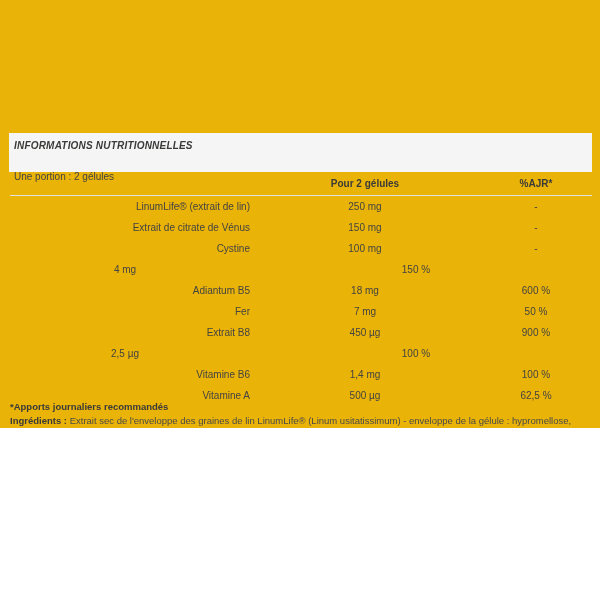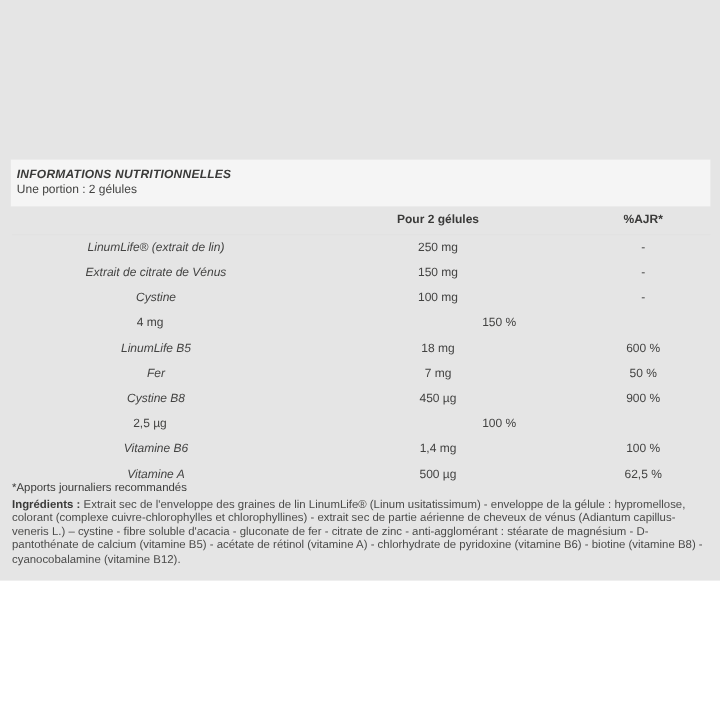--- a/index.html
+++ b/index.html
@@ -1,20 +1,20 @@
 <!DOCTYPE html>
 <html><head>
 <meta charset="utf-8">
 <style>
   html, body { margin: 0; padding: 0; background: #ffffff; }
   .sheet {
     position: relative;
     width: 600px;
-    height: 484px;
-    background: #e5e5e5;
+    height: 428px;
+    background: #eab308;
     font-family: "Liberation Sans", "DejaVu Sans", sans-serif;
     color: #3e3e3d;
     overflow: hidden;
   }
   .band {
     position: absolute;
     left: 9px;
     right: 8px;
     top: 133px;
     height: 39px;
@@ -24,21 +24,21 @@
   }
   .band-title {
     font-size: 10px;
     font-weight: bold;
     font-style: italic;
     letter-spacing: 0.2px;
     color: #3a3a39;
   }
   .band-subtitle {
     font-size: 10px;
-    margin-top: 2px;
+    margin-top: 20px;
     color: #434342;
   }
   .table {
     position: absolute;
     left: 10px;
     right: 8px;
     top: 172px;
   }
   .thead {
     display: flex;
@@ -49,29 +49,29 @@
     border-bottom: 1px solid #e2e2e2;
     color: #3a3a39;
   }
   .trow {
     display: flex;
     align-items: center;
     height: 21px;
     font-size: 10px;
     color: #434342;
   }
-  .c-label  { width: 240px; text-align: center; font-style: italic; }
+  .c-label  { width: 240px; text-align: right; }
   .c-amount { width: 230px; text-align: center; }
   .c-ajr    { flex: 1; text-align: center; }
   .footnote {
     position: absolute;
     left: 10px;
     top: 401px;
     font-size: 9.5px;
-    font-weight: normal;
+    font-weight: bold;
     color: #3a3a39;
   }
   .ingredients {
     position: absolute;
     left: 10px;
     right: 8px;
     top: 415px;
     font-size: 9.5px;
     line-height: 11.4px;
     color: #4a4a49;
@@ -109,31 +109,31 @@
     <div class="trow">
       <div class="c-label">Cystine</div>
       <div class="c-amount">100 mg</div>
       <div class="c-ajr">-</div>
     </div>
     <div class="trow">
       <div class="c-amount">4 mg</div>
       <div class="c-ajr">150 %</div>
     </div>
     <div class="trow">
-      <div class="c-label">LinumLife B5</div>
+      <div class="c-label">Adiantum B5</div>
       <div class="c-amount">18 mg</div>
       <div class="c-ajr">600 %</div>
     </div>
     <div class="trow">
       <div class="c-label">Fer</div>
       <div class="c-amount">7 mg</div>
       <div class="c-ajr">50 %</div>
     </div>
     <div class="trow">
-      <div class="c-label">Cystine B8</div>
+      <div class="c-label">Extrait B8</div>
       <div class="c-amount">450 µg</div>
       <div class="c-ajr">900 %</div>
     </div>
     <div class="trow">
       <div class="c-amount">2,5 µg</div>
       <div class="c-ajr">100 %</div>
     </div>
     <div class="trow">
       <div class="c-label">Vitamine B6</div>
       <div class="c-amount">1,4 mg</div>

